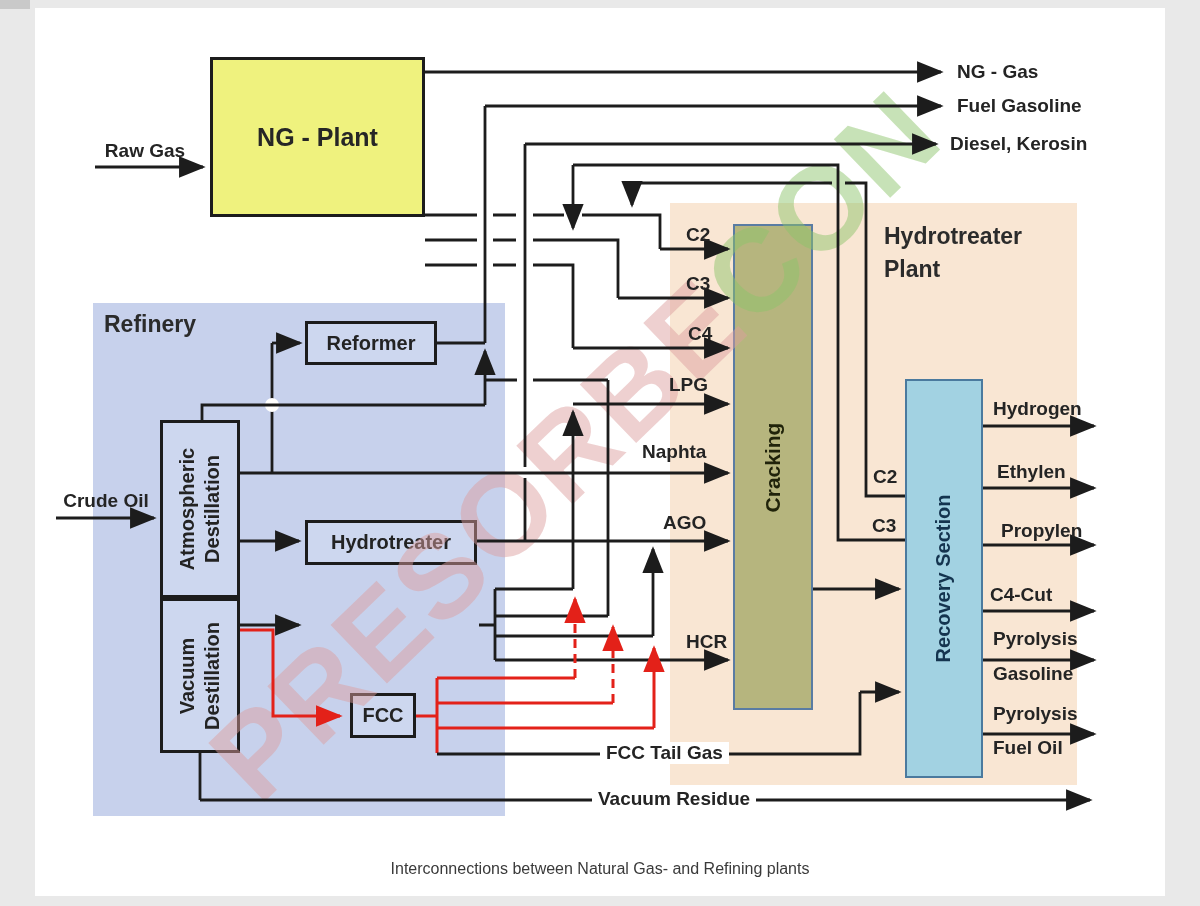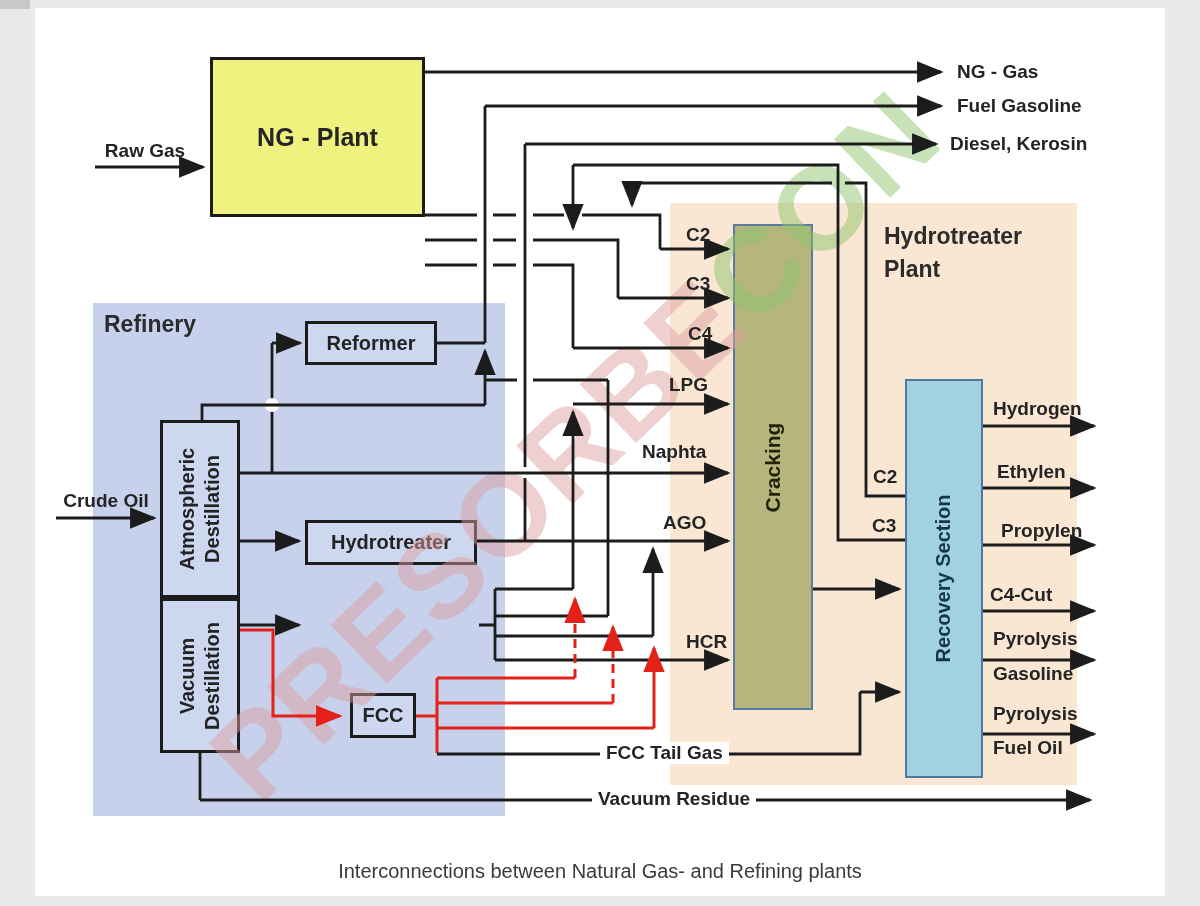--- a/index.html
+++ b/index.html
@@ -42,21 +42,21 @@
   .region-label{position:absolute;font-size:23px;font-weight:bold;color:#2b2b2b;z-index:6;line-height:33px;}
   svg.wires{position:absolute;left:0;top:0;z-index:5;}
   .wb{stroke:var(--line_black);stroke-width:2.8;fill:none;}
   .wr{stroke:var(--line_red);stroke-width:3;fill:none;}
   .dash{stroke-dasharray:9 6;}
   .mb{fill:var(--line_black);} .mr{fill:var(--line_red);}
   .hopdot{fill:#ffffff;stroke:none;}
   .watermark{position:absolute;left:575px;top:445px;transform:translate(-50%,-50%) rotate(-44deg);
              font-size:118px;font-weight:bold;letter-spacing:3px;opacity:.48;white-space:nowrap;z-index:4;}
   .wm-pink{color:var(--watermark_pink);} .wm-green{color:var(--watermark_green);}
-  .caption{position:absolute;left:0;top:860px;width:1200px;text-align:center;font-size:20px;
+  .caption{position:absolute;left:0;top:860px;width:1200px;text-align:center;font-size:16px;
            color:#3a3a3a;font-weight:normal;z-index:6;}
 </style>
 </head>
 <body>
 
 <div class="stage">
   <div class="canvas"></div>
   <div class="notch"></div>
 
   <div class="region refinery"></div>

